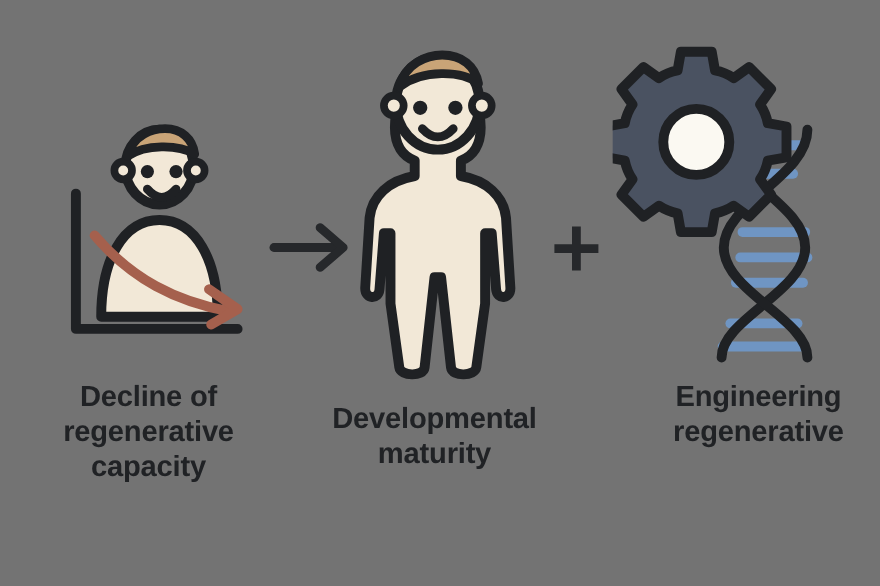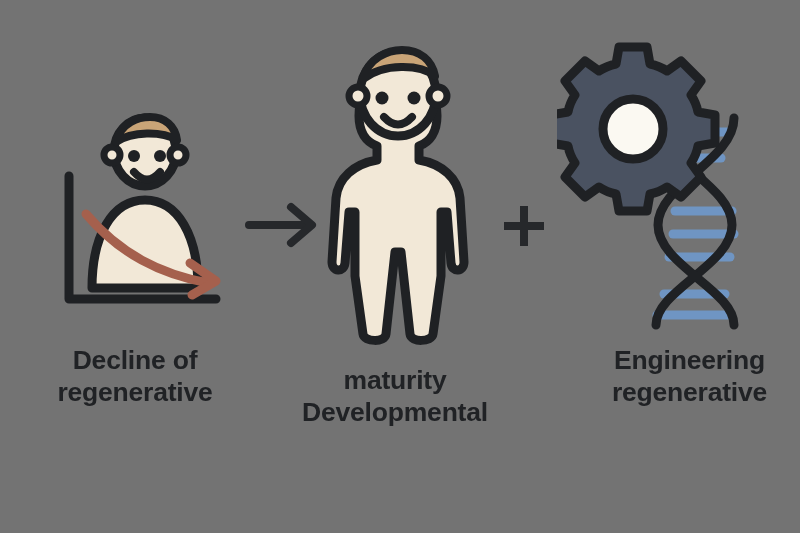--- a/index.html
+++ b/index.html
@@ -84,20 +84,21 @@
       <path d="M69 176 L69 299 L216 299" fill="none" stroke="#1f2124" stroke-width="9" stroke-linecap="round" stroke-linejoin="round"></path>
 
       <path d="M86 214 C120 254 160 274 208 283" fill="none" stroke="#a5604d" stroke-width="9" stroke-linecap="round"></path>
 
       <path d="M190 263 L216 281 L192 295" fill="none" stroke="#a5604d" stroke-width="9" stroke-linecap="round" stroke-linejoin="round"></path>
     </svg>
 
     <div class="caption" id="caption-decline">
       <span class="caption-line">Decline of</span>
       <span class="caption-line">regenerative</span>
+      <span class="caption-line">capacity</span>
     </div>
   </div>
 
   <svg class="connector" id="connector-arrow" viewBox="0 0 84 58" xmlns="http://www.w3.org/2000/svg">
     <path d="M9 29 L69 29" fill="none" stroke="#26282b" stroke-width="8" stroke-linecap="round"></path>
     <path d="M51 11 L72 29 L51 47" fill="none" stroke="#26282b" stroke-width="8" stroke-linecap="round" stroke-linejoin="round"></path>
   </svg>
 
   <div class="panel" id="panel-maturity">
 
@@ -135,22 +136,22 @@
       <circle cx="78" cy="96" r="9" fill="#f2e8d7" stroke="#1f2124" stroke-width="7"></circle>
       <circle cx="158" cy="96" r="9" fill="#f2e8d7" stroke="#1f2124" stroke-width="7"></circle>
 
       <path d="M83 79 C88 58 108 50 122 50 C140 50 152 60 155 76 C140 64 104 63 83 79 Z" fill="#c9a477" stroke="#1f2124" stroke-width="8" stroke-linejoin="round"></path>
       <circle cx="102" cy="98" r="6.5" fill="#1f2124"></circle>
       <circle cx="134" cy="98" r="6.5" fill="#1f2124"></circle>
       <path d="M104 117 q14 15 28 0" fill="none" stroke="#1f2124" stroke-width="8" stroke-linecap="round"></path>
     </svg>
 
     <div class="caption" id="caption-maturity">
+      <span class="caption-line">Developmental</span>
       <span class="caption-line">maturity</span>
-      <span class="caption-line">Developmental</span>
     </div>
   </div>
 
   <svg class="connector" id="connector-plus" viewBox="0 0 56 56" xmlns="http://www.w3.org/2000/svg">
     <path d="M28 8 L28 48 M8 28 L48 28" fill="none" stroke="#26282b" stroke-width="8" stroke-linecap="butt"></path>
   </svg>
 
   <div class="panel" id="panel-engineering">
 
     <svg class="art" viewBox="0 0 265 340" height="340" xmlns="http://www.w3.org/2000/svg">

